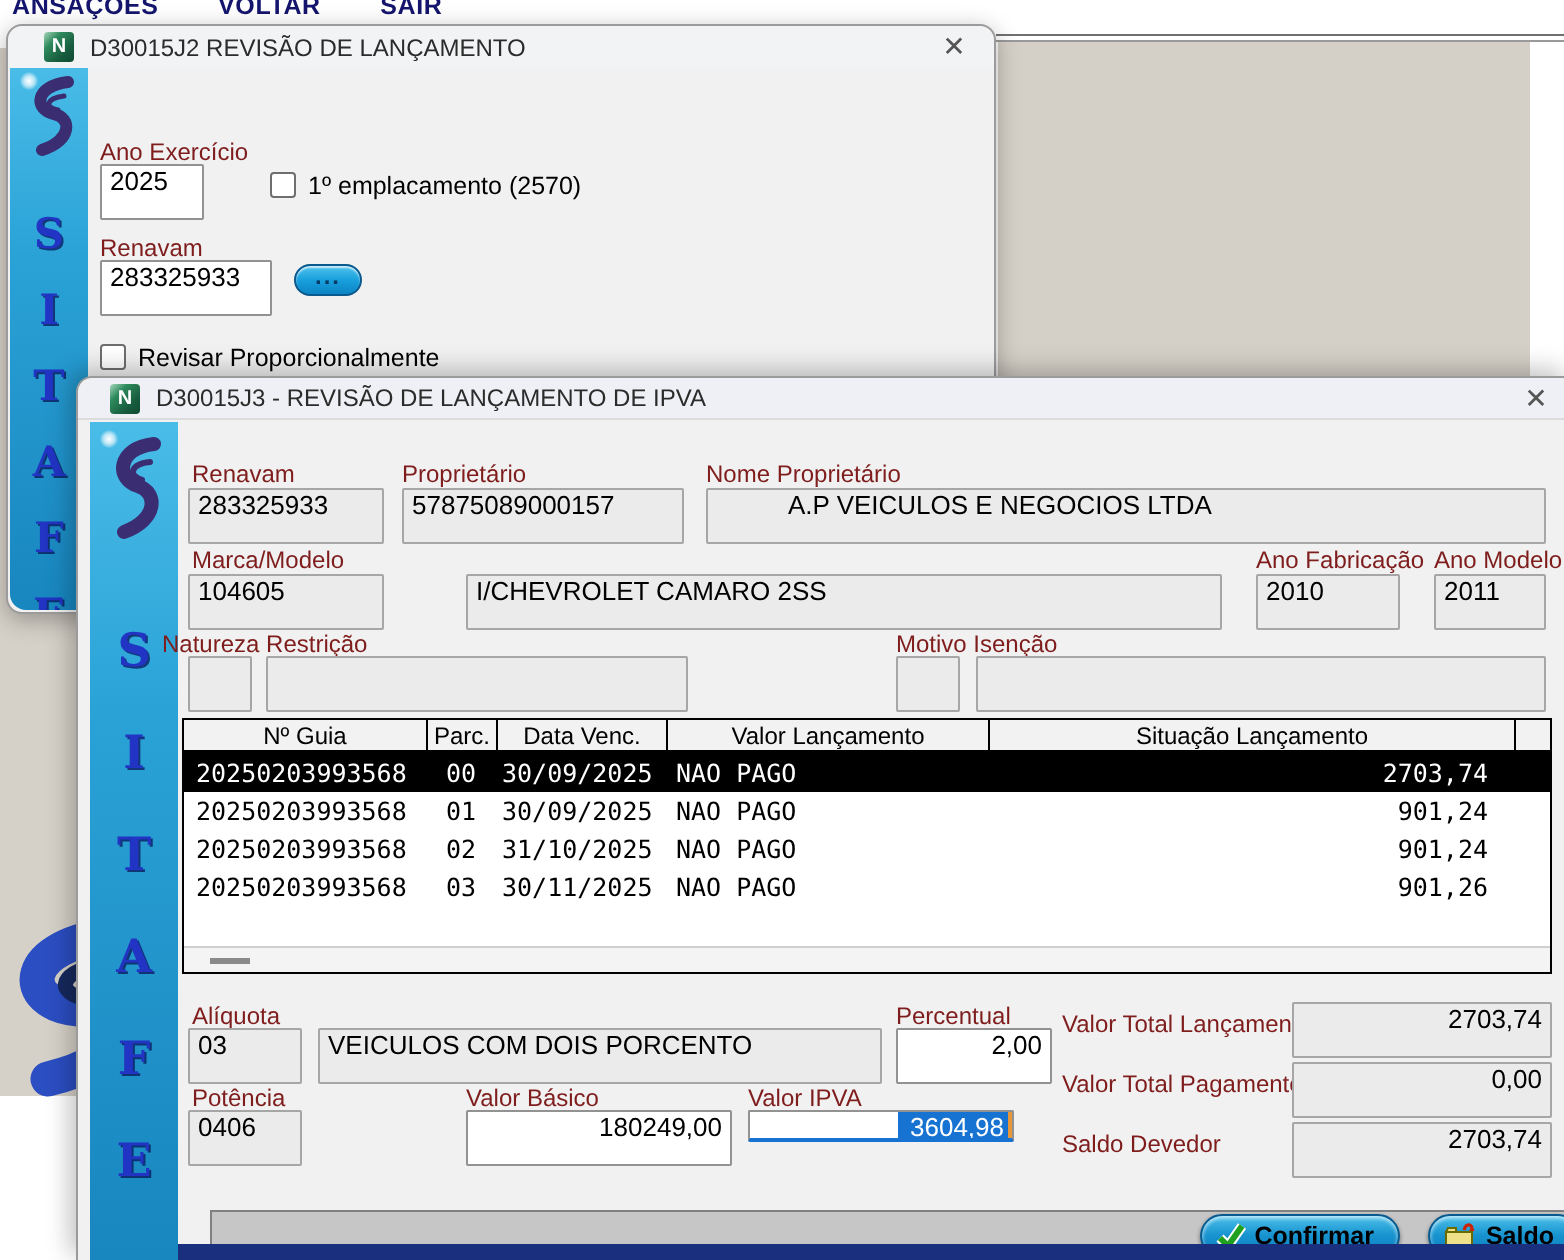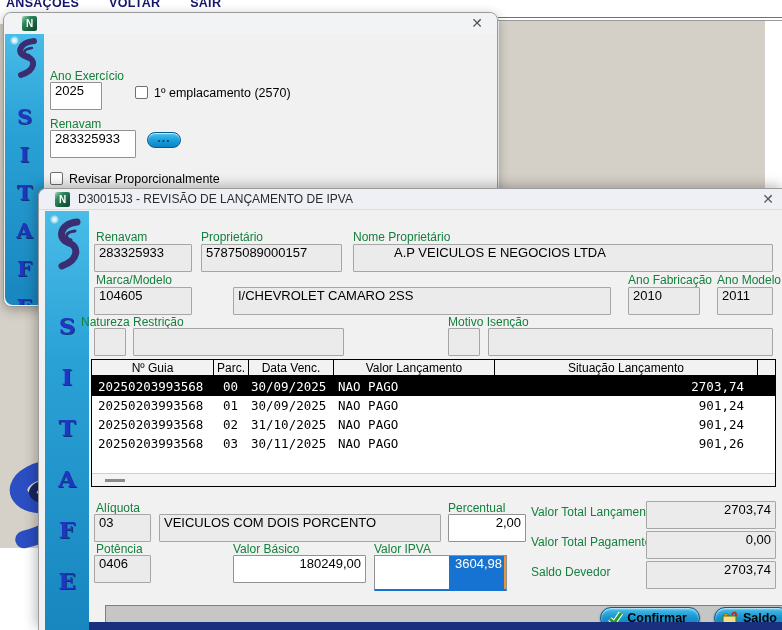--- a/index.html
+++ b/index.html
@@ -35,21 +35,21 @@
   
   .sitafe { position:absolute; background:linear-gradient(180deg,#49bce8 0%,#2aa2d6 35%,#1886bf 100%);
       display:flex; flex-direction:column; align-items:center; overflow:hidden; }
   .sitafe .logo { position:relative; flex:0 0 auto; }
   .glint { position:absolute; left:2px; top:0px; width:9px; height:9px; border-radius:50%;
       background:radial-gradient(circle,#ffffff 0%,rgba(255,255,255,.65) 40%,rgba(255,255,255,0) 75%); }
   .sitafe .letter { font-family:"DejaVu Serif", serif; font-weight:bold; color:#2134c4;
       text-shadow:1px 1px 0 rgba(10,20,90,.75); }
 
   
-  .lbl { position:absolute; color:#15803d; font-size:12px; white-space:nowrap; }
+  .lbl { position:absolute; color:#7f1d1d; font-size:12px; white-space:nowrap; }
   .fld { position:absolute; height:28px; border:1px solid #929292; background:#fff;
       font-size:13px; line-height:16px; padding:0 4px; white-space:nowrap; overflow:hidden; border-radius:1px; }
   .fld.gray { background:#ebebeb; border-color:#a6a6a6; }
   .fld.right { text-align:right; }
   .checkbox { position:absolute; width:13px; height:13px; background:#fff; border:1px solid #6e6e6e; border-radius:2px; }
   .cb-label { position:absolute; color:#000; font-size:12.5px; white-space:nowrap; }
 
   
   #win1 { left:3px; top:12px; width:495px; height:295px; border-radius:8px;
       box-shadow:0 3px 12px rgba(0,0,0,.30); z-index:1; }
@@ -126,20 +126,21 @@
 
 <div class="menubar">
   <span>ANSAÇÕES</span>
   <span>VOLTAR</span>
   <span>SAIR</span>
 </div>
 
 <div id="win1" class="window">
   <div class="titlebar">
     <div class="app-icon">N</div>
+    <span>D30015J2 REVISÃO DE LANÇAMENTO</span>
     <span class="close-x">✕</span>
   </div>
   <div class="sitafe">
     <div class="logo">
       <div class="glint"></div>
       <svg width="34" height="52" viewBox="0 0 34 52">
         <path d="M26 5 C 9 7, 9 19, 19 21 C 28 23, 28 34, 13 39" fill="none" stroke="#3b2d71" stroke-width="6" stroke-linecap="round"></path>
         <path d="M24 12 C 15 13, 14 18, 21 19" fill="none" stroke="#3b2d71" stroke-width="2.5" stroke-linecap="round"></path>
       </svg>
     </div>
@@ -255,21 +256,21 @@
   <div class="fld gray" style="left:55px; top:325px; width:57px;">03</div>
   <div class="fld gray" style="left:120px; top:325px; width:282px;">VEICULOS COM DOIS PORCENTO</div>
   <span class="lbl" style="left:409px; top:312px;">Percentual</span>
   <div class="fld right" style="left:409px; top:325px; width:78px;">2,00</div>
 
   <span class="lbl" style="left:57px; top:353px;">Potência</span>
   <div class="fld gray" style="left:55px; top:366px; width:57px;">0406</div>
   <span class="lbl" style="left:194px; top:353px;">Valor Básico</span>
   <div class="fld right" style="left:194px; top:366px; width:133px;">180249,00</div>
   <span class="lbl" style="left:335px; top:353px;">Valor IPVA</span>
-  <div class="fld focus-sel" style="left:335px; top:366px; width:133px; height:36px;">
+  <div class="fld focus-sel" style="left:335px; top:366px; width:133px; height:16px;">
     <span class="sel">3604,98</span>
   </div>
 
   <span class="lbl" style="left:492px; top:316px;">Valor Total Lançamento</span>
   <div class="fld gray right" style="left:607px; top:312px; width:130px;">2703,74</div>
   <span class="lbl" style="left:492px; top:346px;">Valor Total Pagamento</span>
   <div class="fld gray right" style="left:607px; top:342px; width:130px;">0,00</div>
   <span class="lbl" style="left:492px; top:376px;">Saldo Devedor</span>
   <div class="fld gray right" style="left:607px; top:372px; width:130px;">2703,74</div>
 

